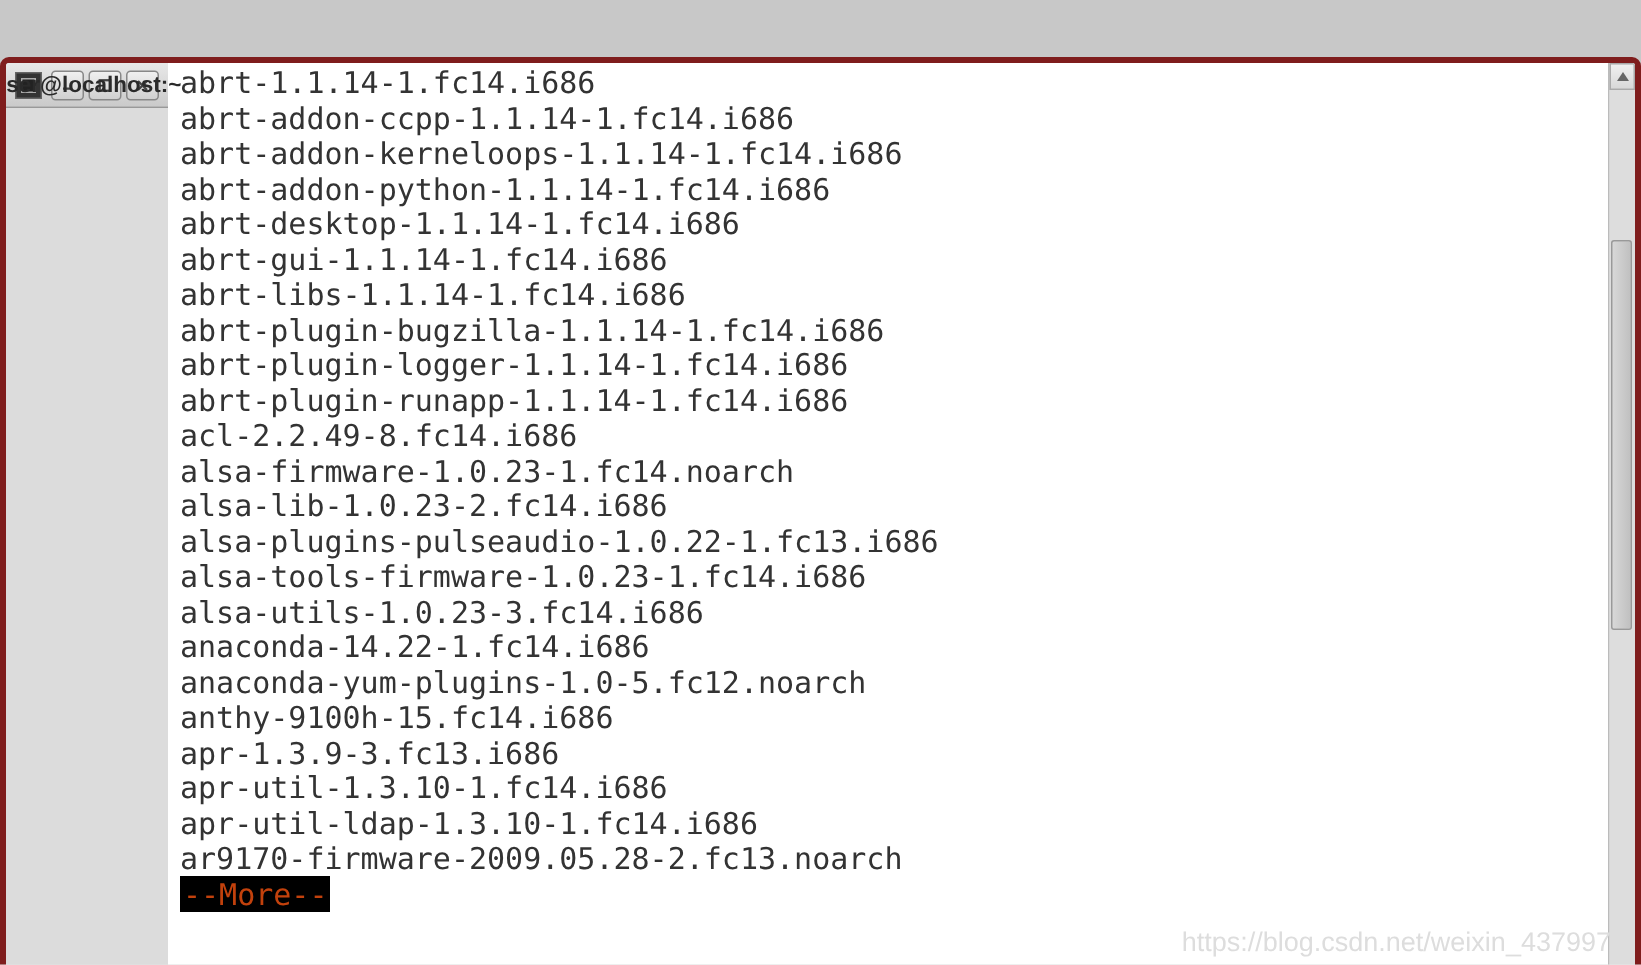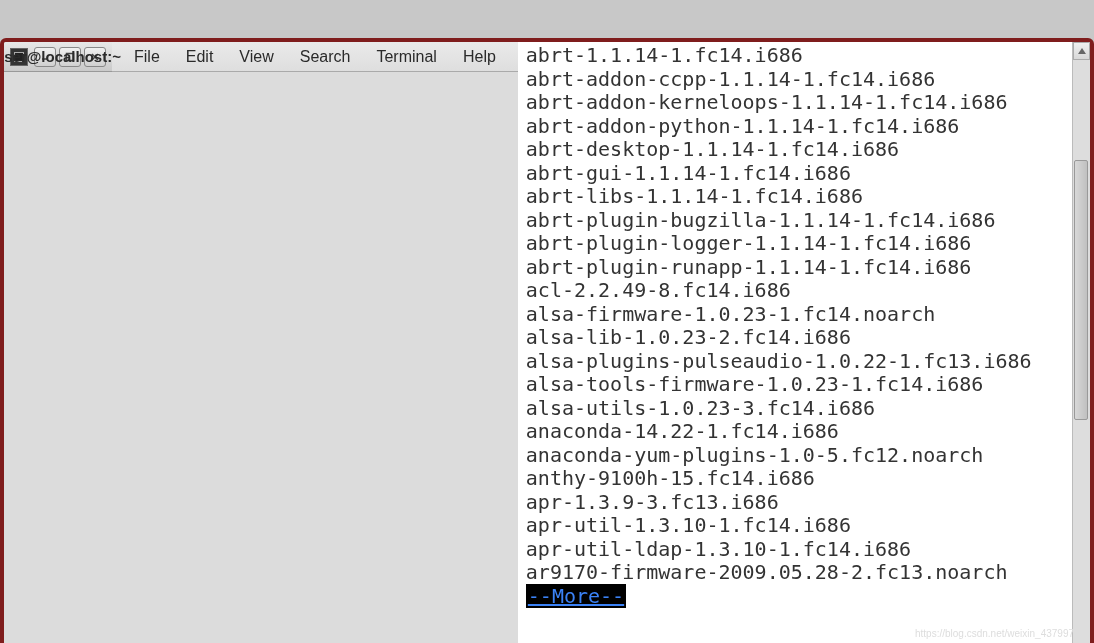--- a/index.html
+++ b/index.html
@@ -105,24 +105,23 @@
       line-height: 23.5px;
       color: #333;
       white-space: pre;
       overflow: hidden;
     }
     .terminal-line {
       display: block;
     }
     .more-prompt {
       background: #000;
-      color: #3b82f6;
+      color: #c2410c;
       display: inline;
       padding: 0 2px;
-      text-decoration: underline;
     }
     .scrollbar {
       width: 18px;
       background: #e0e0e0;
       border-left: 1px solid #bbb;
       position: relative;
     }
     .scroll-up, .scroll-down {
       width: 100%;
       height: 18px;
@@ -152,21 +151,21 @@
       top: 100px;
       height: 260px;
       background: linear-gradient(to right, #d8d8d8, #c0c0c0);
       border: 1px solid #999;
       border-radius: 2px;
     }
     .watermark {
       position: absolute;
       bottom: 4px;
       right: 20px;
-      font-size: 10px;
+      font-size: 18px;
       color: #ddd;
       font-family: sans-serif;
       pointer-events: none;
     }
   </style>
 </head>
 <body>
 
 <div class="window">
   <div class="titlebar">
@@ -187,28 +186,20 @@
       </div>
       <div class="win-btn">
         <svg width="10" height="10" viewBox="0 0 10 10">
             <line x1="2" y1="2" x2="8" y2="8" stroke="#444" stroke-width="1.5"></line>
             <line x1="8" y1="2" x2="2" y2="8" stroke="#444" stroke-width="1.5"></line>
           </svg>
       </div>
     </div>
   </div>
 
-  <div class="menubar">
-    <div class="menu-item">File</div>
-    <div class="menu-item">Edit</div>
-    <div class="menu-item">View</div>
-    <div class="menu-item">Search</div>
-    <div class="menu-item">Terminal</div>
-    <div class="menu-item">Help</div>
-  </div>
 
   <div class="terminal-area">
     <div class="terminal-content" id="terminal-lines"><span class="terminal-line">abrt-1.1.14-1.fc14.i686</span><span class="terminal-line">abrt-addon-ccpp-1.1.14-1.fc14.i686</span><span class="terminal-line">abrt-addon-kerneloops-1.1.14-1.fc14.i686</span><span class="terminal-line">abrt-addon-python-1.1.14-1.fc14.i686</span><span class="terminal-line">abrt-desktop-1.1.14-1.fc14.i686</span><span class="terminal-line">abrt-gui-1.1.14-1.fc14.i686</span><span class="terminal-line">abrt-libs-1.1.14-1.fc14.i686</span><span class="terminal-line">abrt-plugin-bugzilla-1.1.14-1.fc14.i686</span><span class="terminal-line">abrt-plugin-logger-1.1.14-1.fc14.i686</span><span class="terminal-line">abrt-plugin-runapp-1.1.14-1.fc14.i686</span><span class="terminal-line">acl-2.2.49-8.fc14.i686</span><span class="terminal-line">alsa-firmware-1.0.23-1.fc14.noarch</span><span class="terminal-line">alsa-lib-1.0.23-2.fc14.i686</span><span class="terminal-line">alsa-plugins-pulseaudio-1.0.22-1.fc13.i686</span><span class="terminal-line">alsa-tools-firmware-1.0.23-1.fc14.i686</span><span class="terminal-line">alsa-utils-1.0.23-3.fc14.i686</span><span class="terminal-line">anaconda-14.22-1.fc14.i686</span><span class="terminal-line">anaconda-yum-plugins-1.0-5.fc12.noarch</span><span class="terminal-line">anthy-9100h-15.fc14.i686</span><span class="terminal-line">apr-1.3.9-3.fc13.i686</span><span class="terminal-line">apr-util-1.3.10-1.fc14.i686</span><span class="terminal-line">apr-util-ldap-1.3.10-1.fc14.i686</span><span class="terminal-line">ar9170-firmware-2009.05.28-2.fc13.noarch</span><span class="terminal-line"><span class="more-prompt">--More--</span></span></div>
     <div class="scrollbar">
       <div class="scroll-up">
         <svg width="8" height="6" viewBox="0 0 8 6">
             <path d="M4 0 L8 6 L0 6 Z" fill="#666"></path>
           </svg>
       </div>
       <div class="scroll-track">

